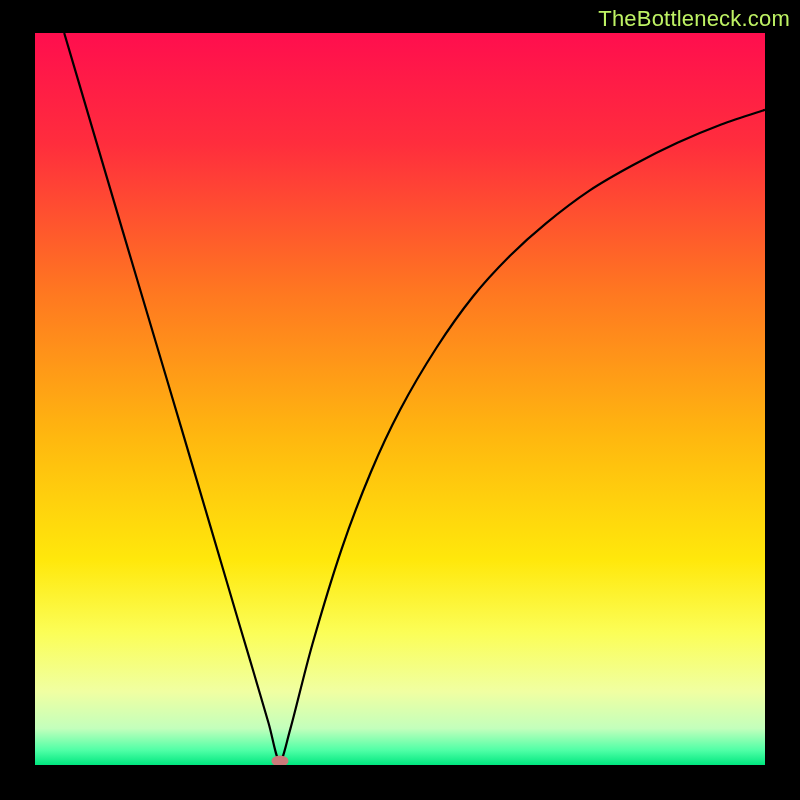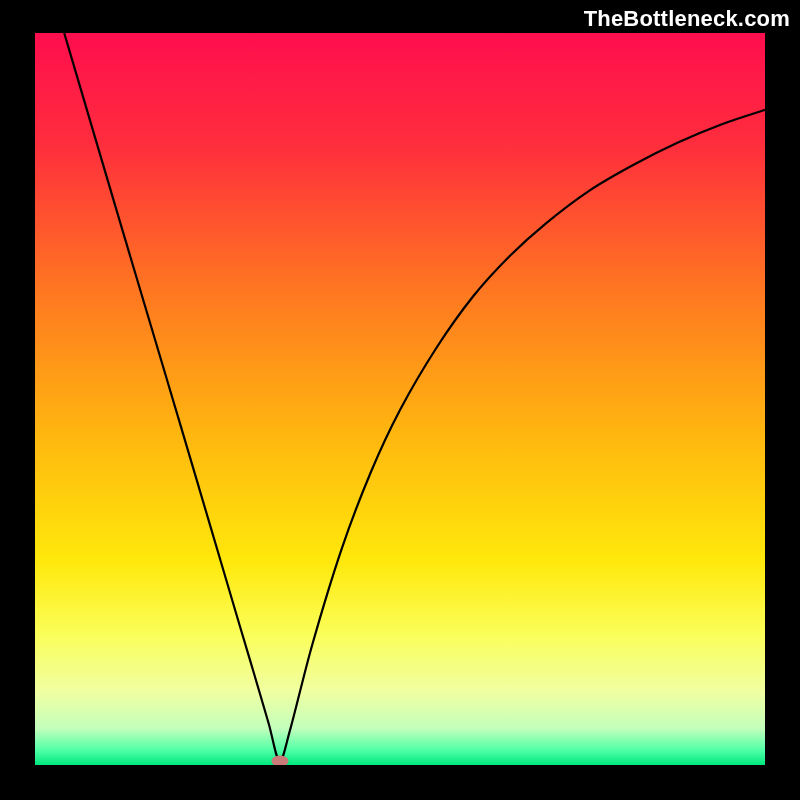--- a/index.html
+++ b/index.html
@@ -14,23 +14,23 @@
   .container {
     width: 800px;
     height: 800px;
     position: relative;
     background: #000;
   }
   .watermark {
     position: absolute;
     top: 6px;
     right: 10px;
-    color: #ffffff;
+    color: #bef264;
     font-size: 22px;
-    font-weight: bold;
+    font-weight: normal;
     z-index: 10;
     letter-spacing: 0.2px;
   }
   .plot-area {
     position: absolute;
     left: 35px;
     top: 33px;
     width: 730px;
     height: 732px;
     overflow: hidden;

